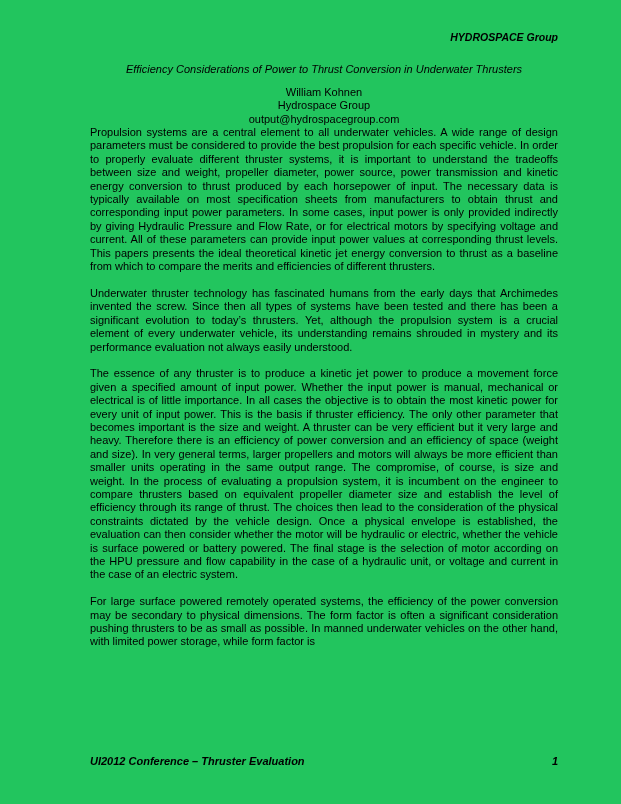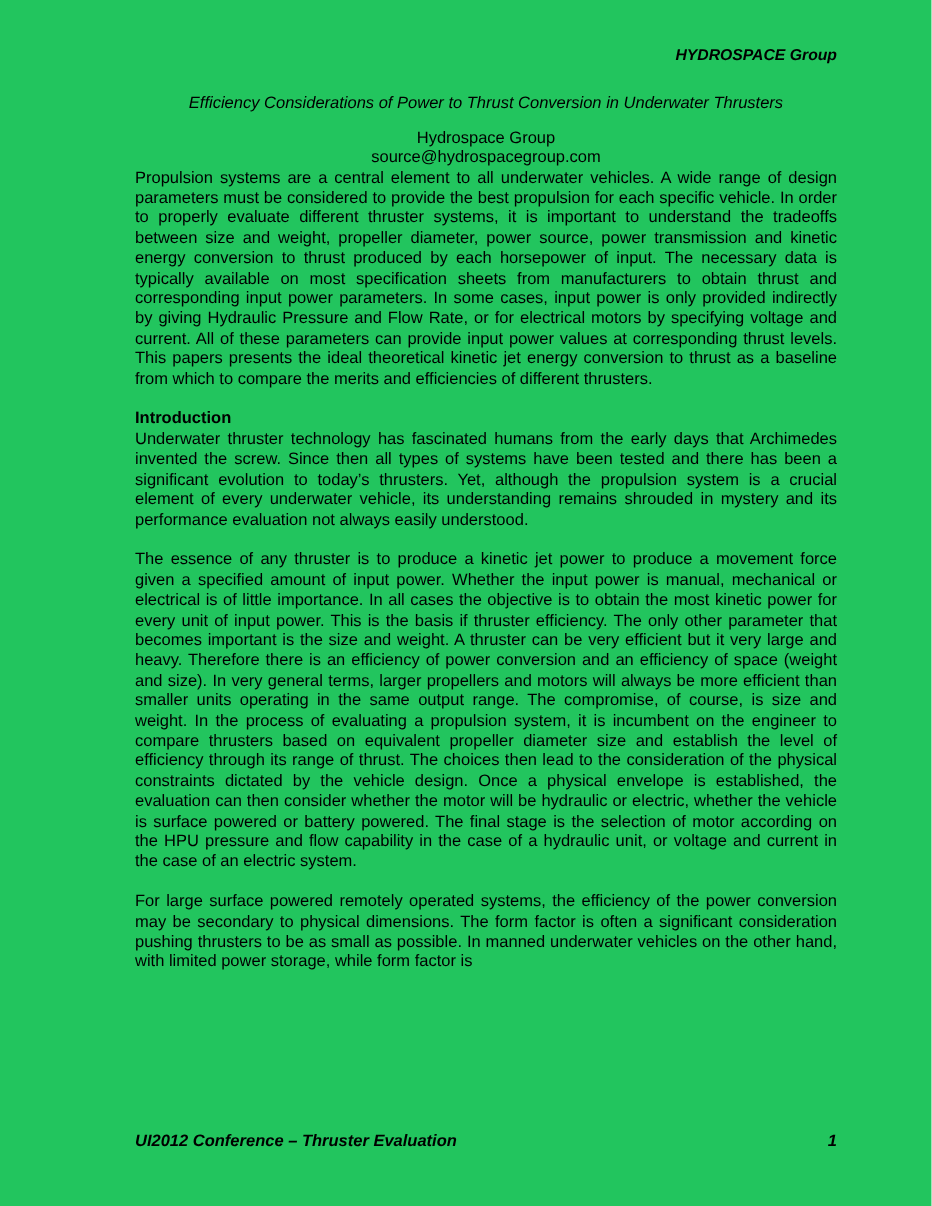--- a/index.html
+++ b/index.html
@@ -77,28 +77,28 @@
 <body>
 
 <div class="page">
   <div class="content">
 
     <div class="doc-header">HYDROSPACE Group</div>
 
     <div class="paper-title">Efficiency Considerations of Power to Thrust Conversion in Underwater Thrusters</div>
 
     <div class="author-block">
+      <div>William Kohnen</div>
       <div>Hydrospace Group</div>
-      <div>source@hydrospacegroup.com</div>
+      <div>output@hydrospacegroup.com</div>
     </div>
 
 
     <p class="body-par">Propulsion systems are a central element to all underwater vehicles. A wide range of design parameters must be considered to provide the best propulsion for each specific vehicle. In order to properly evaluate different thruster systems, it is important to understand the tradeoffs between size and weight, propeller diameter, power source, power transmission and kinetic energy conversion to thrust produced by each horsepower of input. The necessary data is typically available on most specification sheets from manufacturers to obtain thrust and corresponding input power parameters. In some cases, input power is only provided indirectly by giving Hydraulic Pressure and Flow Rate, or for electrical motors by specifying voltage and current. All of these parameters can provide input power values at corresponding thrust levels. This papers presents the ideal theoretical kinetic jet energy conversion to thrust as a baseline from which to compare the merits and efficiencies of different thrusters.</p>
 
-    <div class="section-heading intro-heading">Introduction</div>
 
     <p class="body-par">Underwater thruster technology has fascinated humans from the early days that Archimedes invented the screw. Since then all types of systems have been tested and there has been a significant evolution to today’s thrusters. Yet, although the propulsion system is a crucial element of every underwater vehicle, its understanding remains shrouded in mystery and its performance evaluation not always easily understood.</p>
 
     <p class="body-par">The essence of any thruster is to produce a kinetic jet power to produce a movement force given a specified amount of input power. Whether the input power is manual, mechanical or electrical is of little importance. In all cases the objective is to obtain the most kinetic power for every unit of input power. This is the basis if thruster efficiency. The only other parameter that becomes important is the size and weight. A thruster can be very efficient but it very large and heavy. Therefore there is an efficiency of power conversion and an efficiency of space (weight and size). In very general terms, larger propellers and motors will always be more efficient than smaller units operating in the same output range. The compromise, of course, is size and weight. In the process of evaluating a propulsion system, it is incumbent on the engineer to compare thrusters based on equivalent propeller diameter size and establish the level of efficiency through its range of thrust. The choices then lead to the consideration of the physical constraints dictated by the vehicle design. Once a physical envelope is established, the evaluation can then consider whether the motor will be hydraulic or electric, whether the vehicle is surface powered or battery powered. The final stage is the selection of motor according on the HPU pressure and flow capability in the case of a hydraulic unit, or voltage and current in the case of an electric system.</p>
 
     <p class="body-par no-space">For large surface powered remotely operated systems, the efficiency of the power conversion may be secondary to physical dimensions. The form factor is often a significant consideration pushing thrusters to be as small as possible. In manned underwater vehicles on the other hand, with limited power storage, while form factor is</p>
 
   </div>
 
   <div class="doc-footer">

